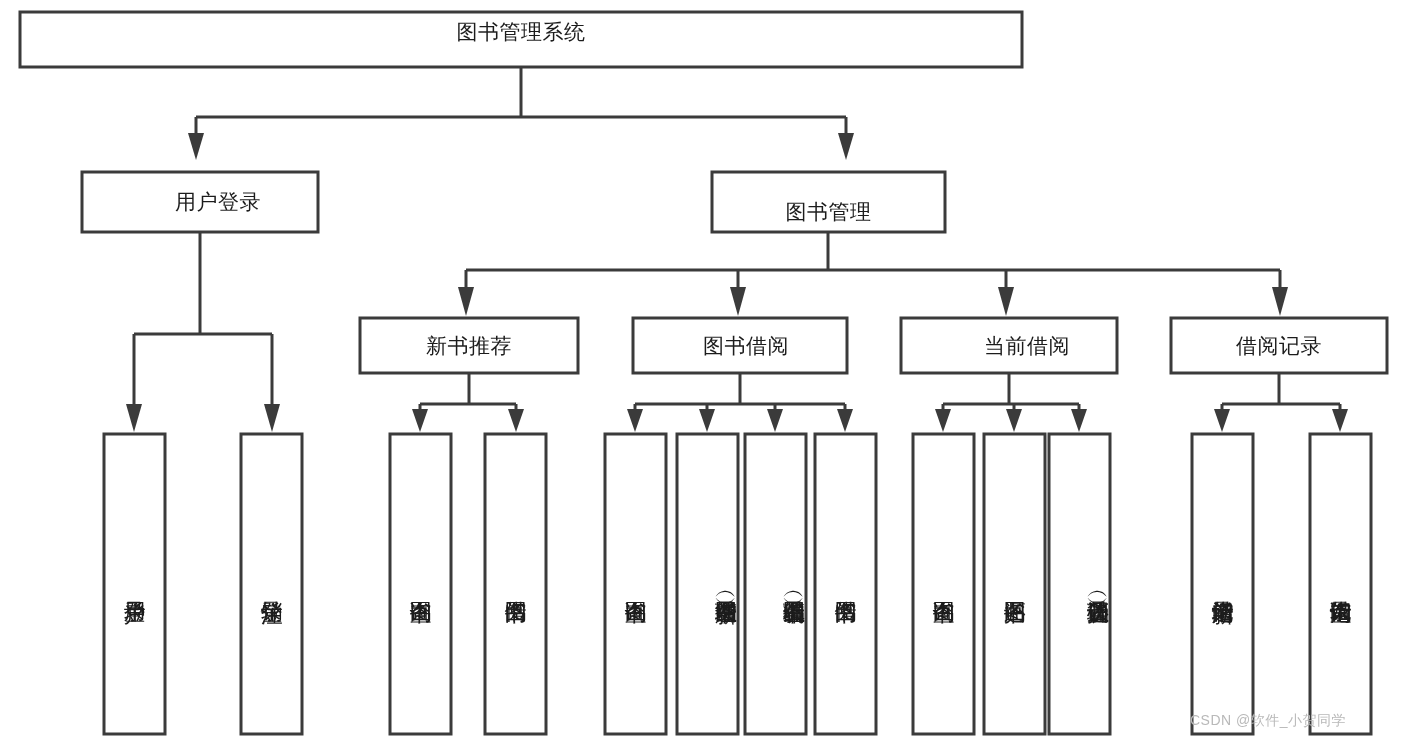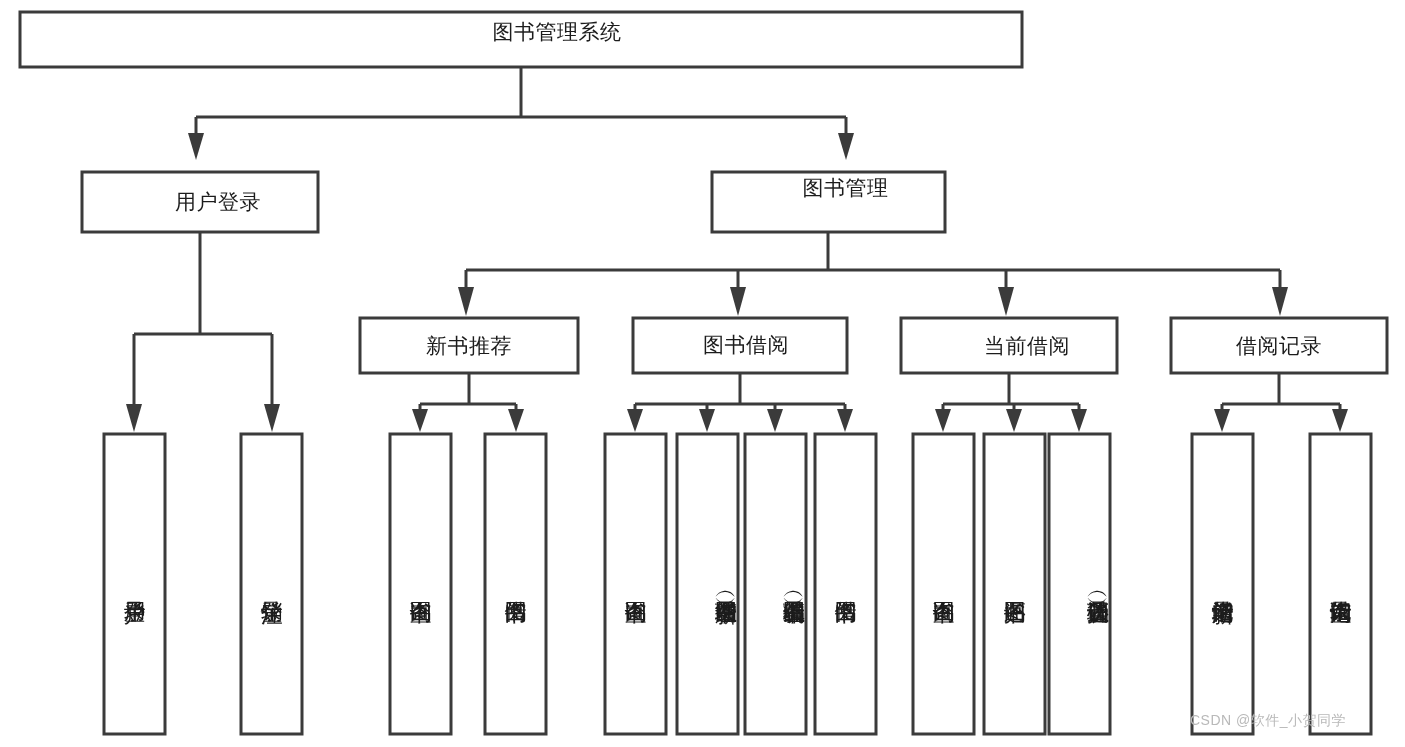--- a/index.html
+++ b/index.html
@@ -171,27 +171,27 @@
     <rect class="node-rect" x="677" y="434" width="61" height="300"></rect>
     <rect class="node-rect" x="745" y="434" width="61" height="300"></rect>
     <rect class="node-rect" x="815" y="434" width="61" height="300"></rect>
     <rect class="node-rect" x="913" y="434" width="61" height="300"></rect>
     <rect class="node-rect" x="984" y="434" width="61" height="300"></rect>
     <rect class="node-rect" x="1049" y="434" width="61" height="300"></rect>
     <rect class="node-rect" x="1192" y="434" width="61" height="300"></rect>
     <rect class="node-rect" x="1310" y="434" width="61" height="300"></rect>
   </svg>
 
-  <div class="node-label-h" style="left:20px; top:12px; width:1002px; height:40px;margin-left:36px;">图书管理系统</div>
+  <div class="node-label-h" style="left:20px; top:12px; width:1002px; height:40px;">图书管理系统</div>
 
   <div class="node-label-h" style="left:82px; top:172px; width:272px; height:60px;">用户登录</div>
-  <div class="node-label-h" style="left:712px; top:160px; width:233px; height:56px;padding-left:17px;">图书管理</div>
+  <div class="node-label-h" style="left:712px; top:184px; width:233px; height:56px;">图书管理</div>
 
   <div class="node-label-h" style="left:360px; top:318px; width:218px; height:55px;border-radius:12px;">新书推荐</div>
-  <div class="node-label-h" style="left:633px; top:318px; width:226px; height:55px;font-family:Liberation Serif, serif;">图书借阅</div>
+  <div class="node-label-h" style="left:633px; top:318px; width:226px; height:55px;">图书借阅</div>
   <div class="node-label-h" style="left:901px; top:318px; width:252px; height:55px;">当前借阅</div>
   <div class="node-label-h" style="left:1171px; top:318px; width:216px; height:55px;">借阅记录</div>
 
   <div class="node-label-v" style="left:104px; top:434px; width:61px; height:300px;">用户登录</div>
   <div class="node-label-v" style="left:241px; top:434px; width:61px; height:300px;">注销登录</div>
   <div class="node-label-v" style="left:390px; top:434px; width:61px; height:300px;">查询图书</div>
   <div class="node-label-v" style="left:485px; top:434px; width:61px; height:300px;">借阅图书</div>
   <div class="node-label-v" style="left:605px; top:434px; width:61px; height:300px;">查询图书</div>
   <div class="node-label-v" style="left:677px; top:434px; width:61px; height:300px; align-items:flex-start;">新增图书（管理员）</div>
   <div class="node-label-v" style="left:745px; top:434px; width:61px; height:300px; align-items:flex-start;">编辑图书（管理员）</div>

